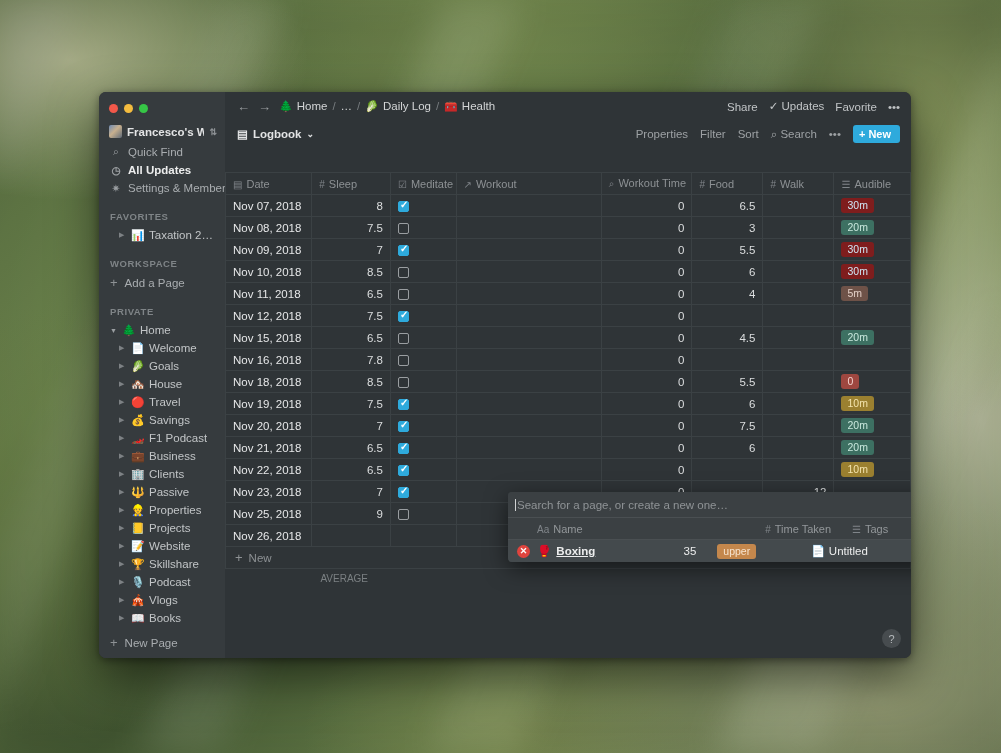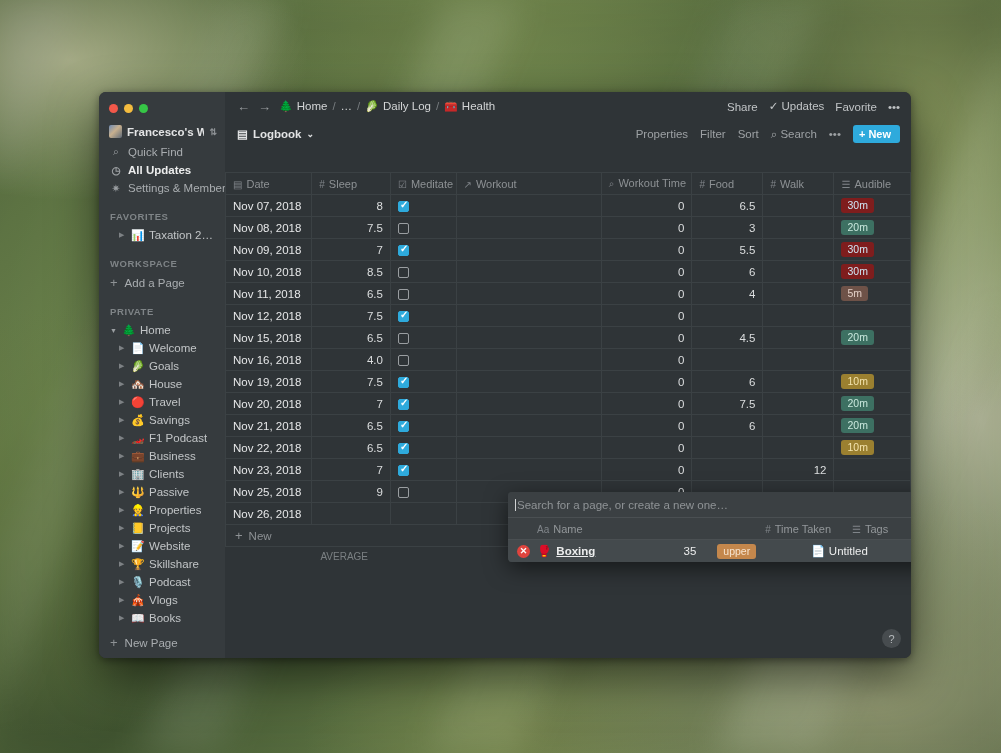--- a/index.html
+++ b/index.html
@@ -538,27 +538,37 @@
               <td class="num">6.5</td>
               <td><span class="cb"></span></td>
               <td></td>
               <td class="num">0</td>
               <td class="num">4.5</td>
               <td class="num"></td>
               <td><span class="badge b-green">20m</span></td>
             </tr>
             <tr>
               <td class="date">Nov 16, 2018</td>
-              <td class="num">4.0</td>
+              <td class="num">7.8</td>
               <td><span class="cb"></span></td>
               <td></td>
               <td class="num">0</td>
               <td class="num"></td>
               <td class="num"></td>
               <td></td>
+            </tr>
+            <tr>
+              <td class="date">Nov 18, 2018</td>
+              <td class="num">8.5</td>
+              <td><span class="cb"></span></td>
+              <td></td>
+              <td class="num">0</td>
+              <td class="num">5.5</td>
+              <td class="num"></td>
+              <td><span class="badge b-red">0</span></td>
             </tr>
             <tr>
               <td class="date">Nov 19, 2018</td>
               <td class="num">7.5</td>
               <td><span class="cb on"></span></td>
               <td></td>
               <td class="num">0</td>
               <td class="num">6</td>
               <td class="num"></td>
               <td><span class="badge b-gold">10m</span></td>

